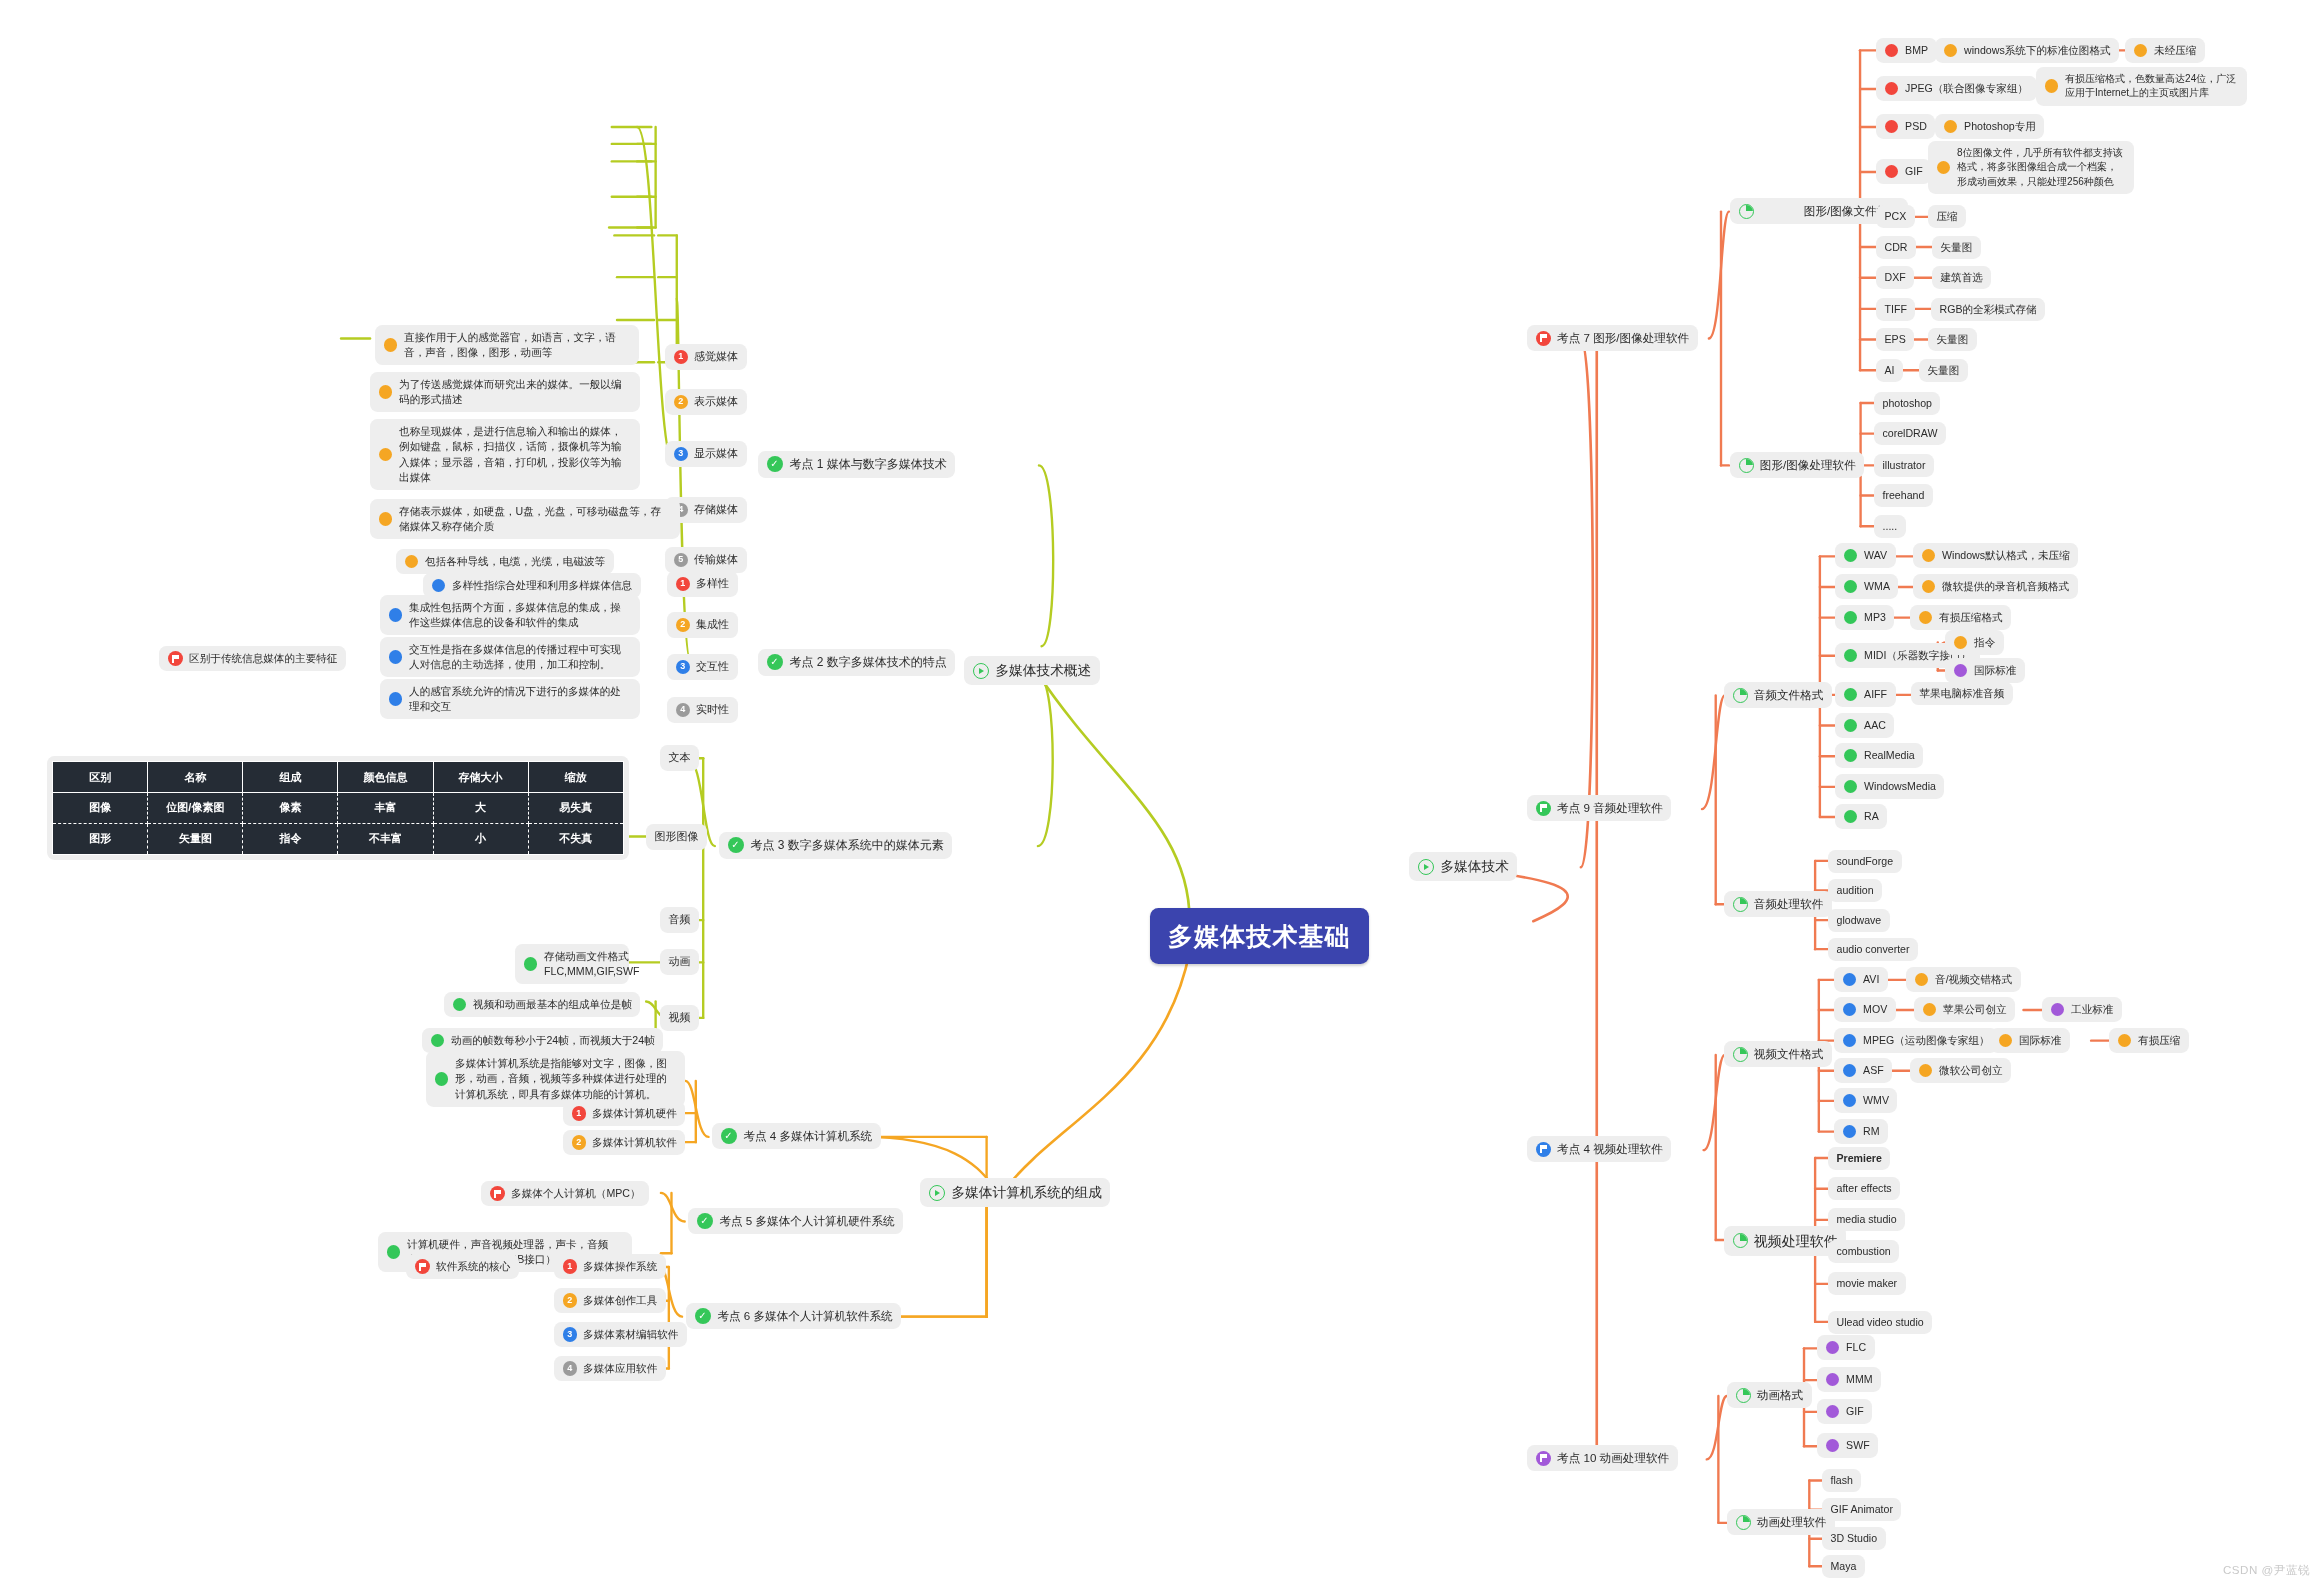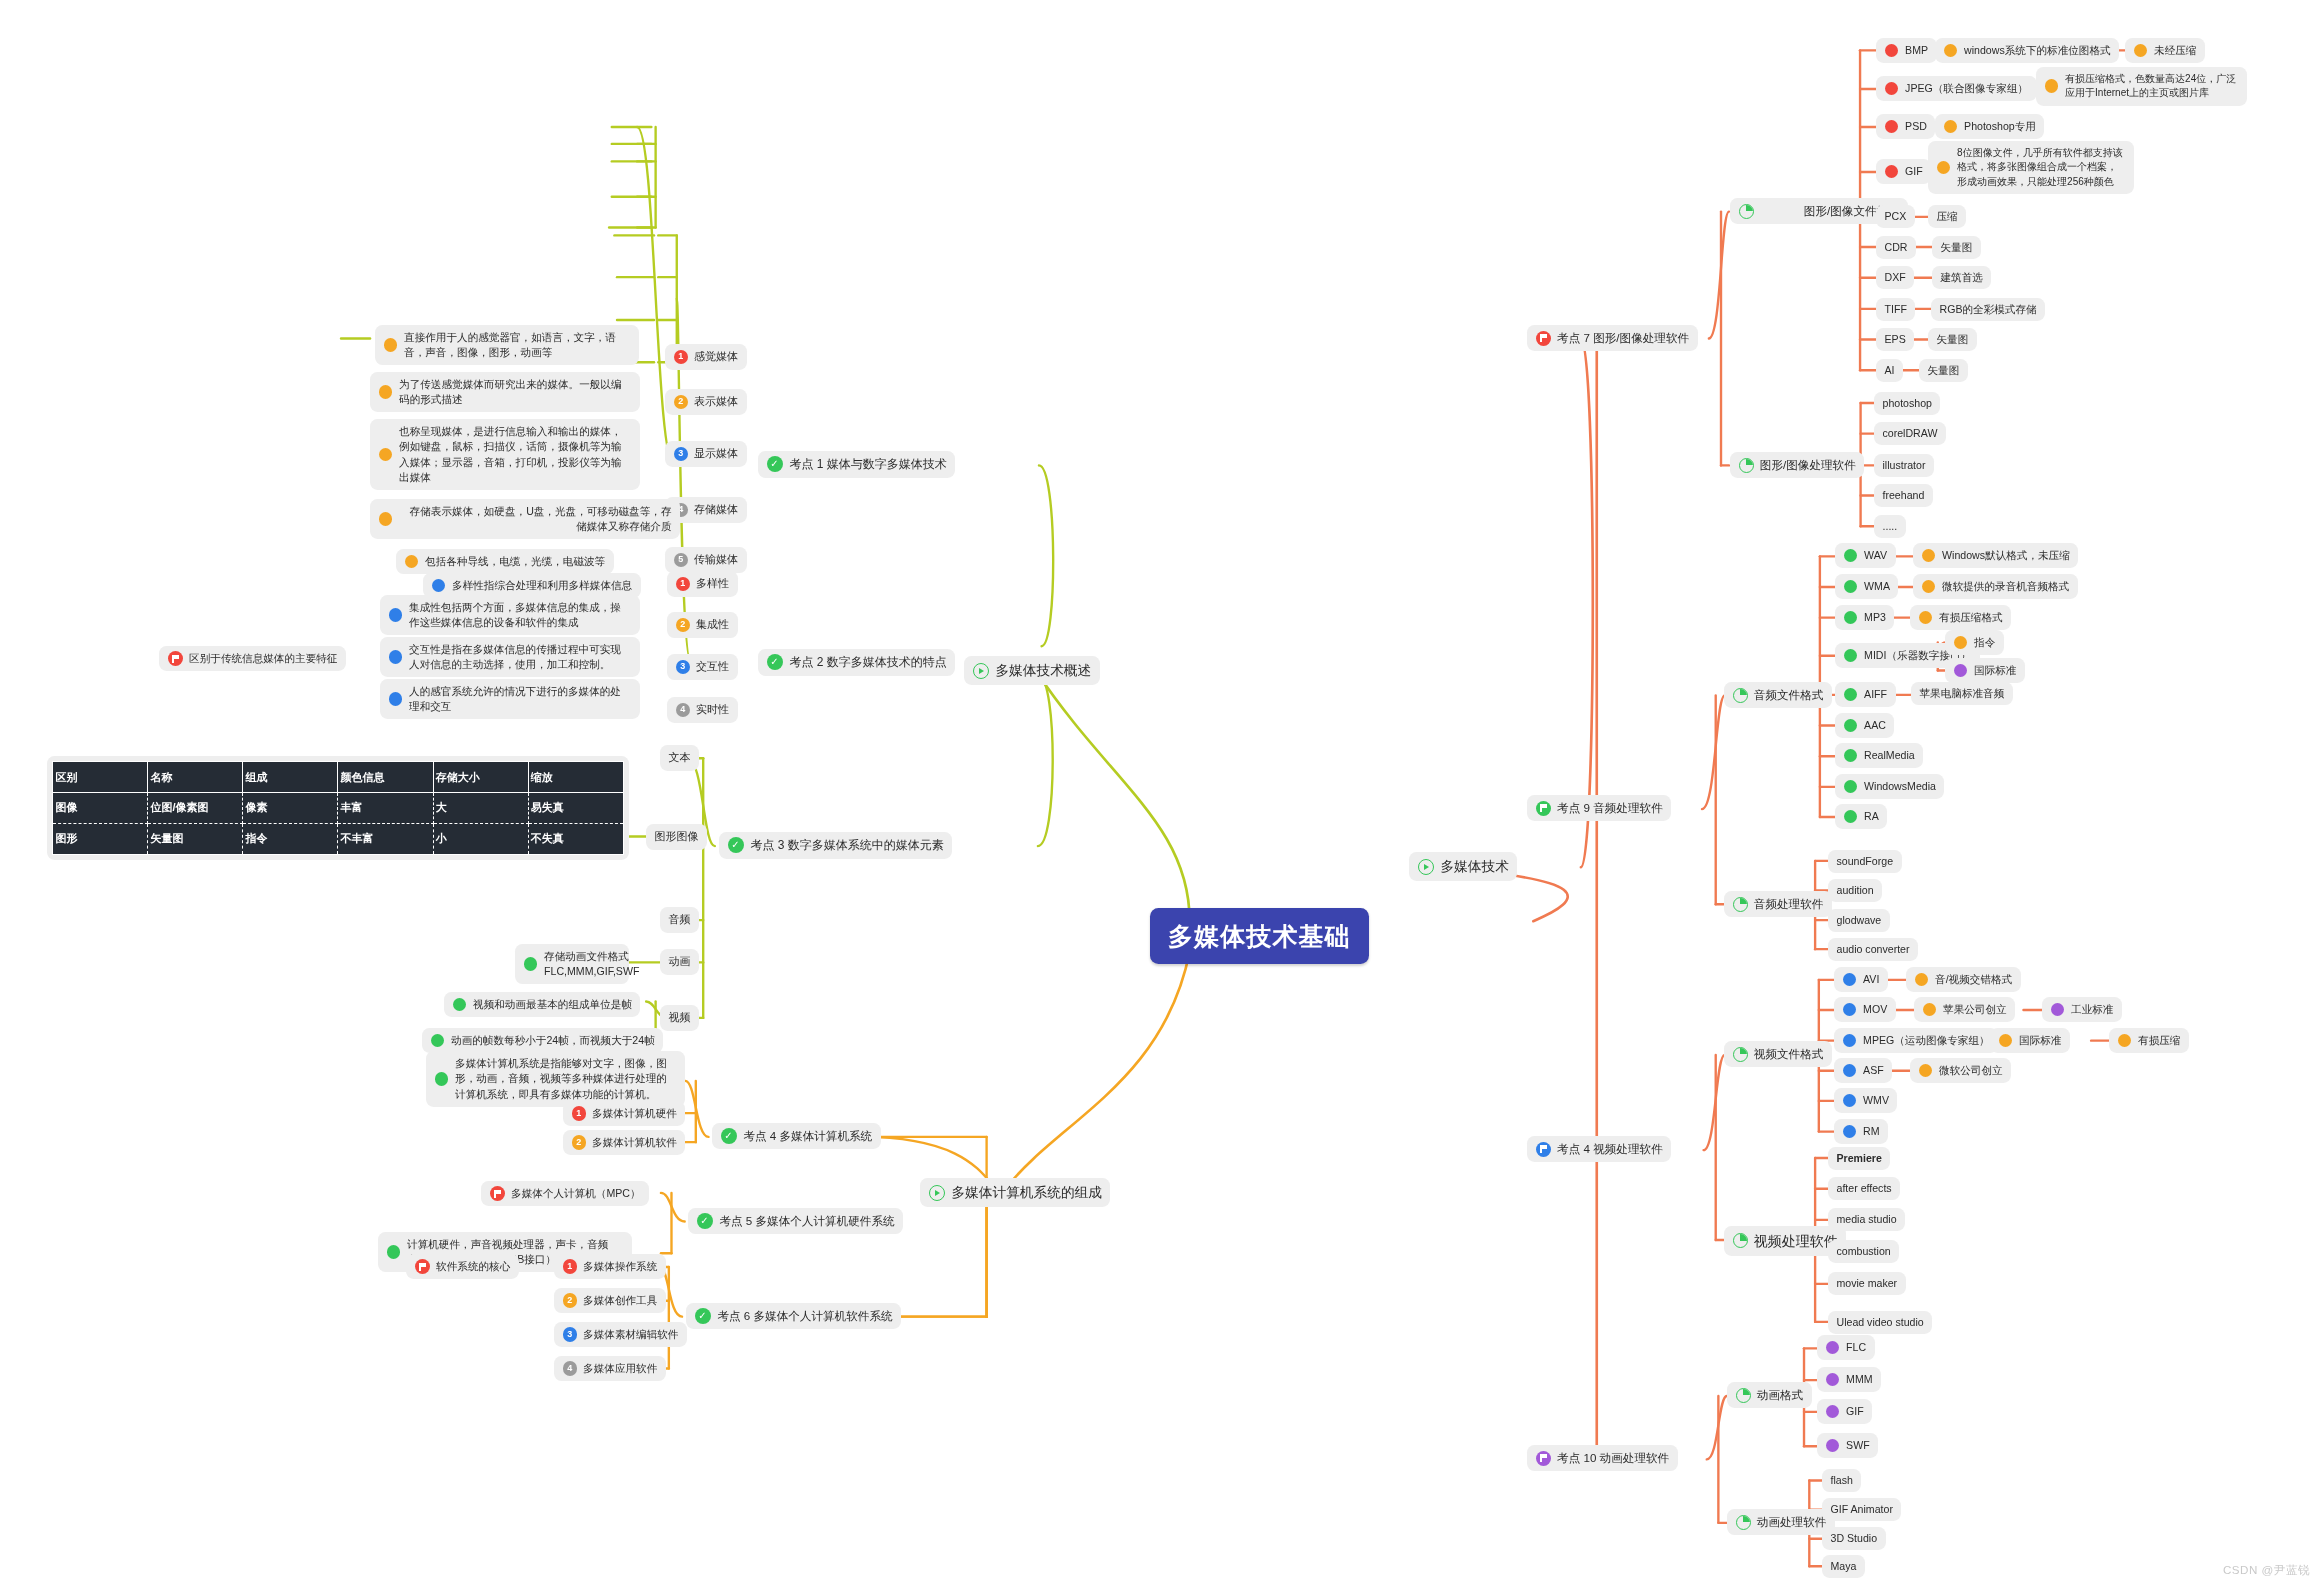--- a/index.html
+++ b/index.html
@@ -72,21 +72,21 @@
   .pie{
     width:15px;height:15px;border-radius:50%;flex:0 0 auto;margin-right:6.3px;
     border:1.3px solid #35c759;box-sizing:border-box;position:relative;overflow:hidden;
   }
   .pie:after{content:"";position:absolute;left:50%;top:0;width:50%;height:50%;background:#35c759;}
 
   
   .cmp-wrap{position:absolute;background:#eeeeee;border-radius:7.4px;padding:5.3px;box-sizing:border-box;}
   table.cmp{border-collapse:collapse;background:#252c35;width:100%;table-layout:fixed;}
   table.cmp th,table.cmp td{
-    color:#ffffff;text-align:left;font-size:11px;font-weight:700;
+    color:#ffffff;text-align:center;font-size:11px;font-weight:700;
     border:0.5px solid #ffffff;padding:7.4px 2.1px;white-space:nowrap;
   }
   table.cmp tbody tr:last-child td{border-top-style:dashed;}
   table.cmp tbody td{border-left-style:dashed;border-right-style:dashed;border-bottom-style:dashed;}
   table.cmp tbody tr td:first-child{border-left-style:solid;}
   table.cmp tbody tr td:last-child{border-right-style:solid;}
   table.cmp tbody tr:last-child td{border-bottom-style:solid;}
 
   .wm{position:absolute;color:#c9c9c9;font-size:11.6px;letter-spacing:0.5px;}
 </style>
@@ -356,21 +356,21 @@
   </div>
   <div class="node wrap" style="left:370px;top:419px;width:270px;font-size:10.6px;">
     <span class="dot orange"></span>
     <span class="tx">也称呈现媒体，是进行信息输入和输出的媒体，例如键盘，鼠标，扫描仪，话筒，摄像机等为输入媒体；显示器，音箱，打印机，投影仪等为输出媒体</span>
   </div>
 
   <div class="node" style="left:665px;top:497px;font-size:11px;">
     <span class="num n4">4</span>
     <span>存储媒体</span>
   </div>
-  <div class="node wrap" style="left:370px;top:499px;width:310px;font-size:10.6px;text-align:right;">
+  <div class="node wrap" style="left:370px;top:499px;width:310px;font-size:10.6px;">
     <span class="dot orange"></span>
     <span class="tx">存储表示媒体，如硬盘，U盘，光盘，可移动磁盘等，存储媒体又称存储介质</span>
   </div>
 
   <div class="node" style="left:665px;top:547px;font-size:11px;">
     <span class="num n5">5</span>
     <span>传输媒体</span>
   </div>
   <div class="node" style="left:396px;top:549px;font-size:10.6px;">
     <span class="dot orange"></span>

